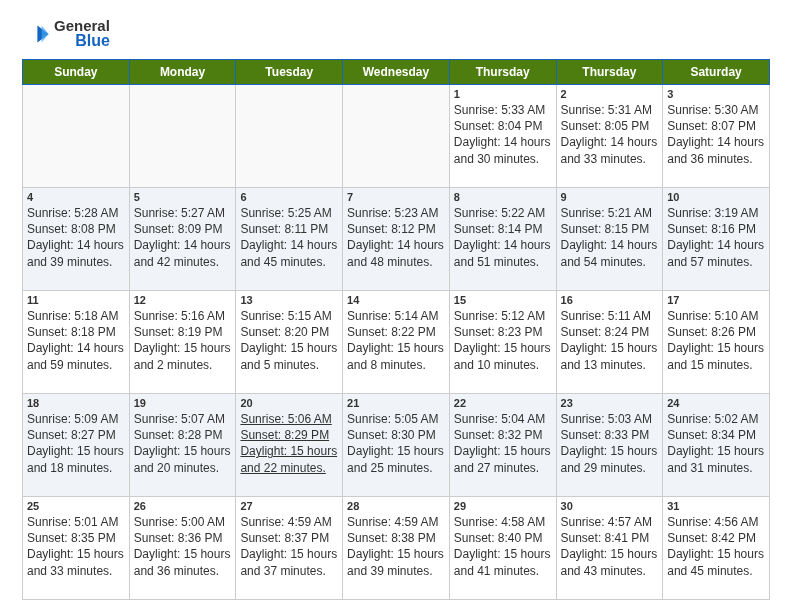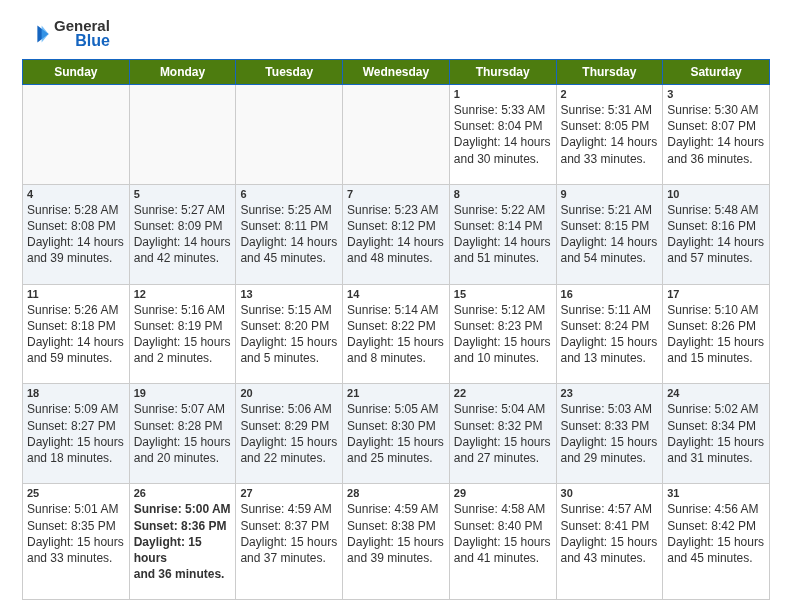--- a/index.html
+++ b/index.html
@@ -203,30 +203,30 @@
           </td>
           <td class="alt-row">
             <span class="day-number">9</span>
             <div class="day-info" style="white-space: pre-line;">Sunrise: 5:21 AM
 Sunset: 8:15 PM
 Daylight: 14 hours
 and 54 minutes.</div>
           </td>
           <td class="alt-row">
             <span class="day-number">10</span>
-            <div class="day-info" style="white-space: pre-line;">Sunrise: 5:48 AM
+            <div class="day-info" style="white-space: pre-line;">Sunrise: 3:19 AM
 Sunset: 8:16 PM
 Daylight: 14 hours
 and 57 minutes.</div>
           </td>
         </tr>
         <tr>
           <td>
             <span class="day-number">11</span>
-            <div class="day-info" style="white-space: pre-line;">Sunrise: 5:26 AM
+            <div class="day-info" style="white-space: pre-line;">Sunrise: 5:18 AM
 Sunset: 8:18 PM
 Daylight: 14 hours
 and 59 minutes.</div>
           </td>
           <td>
             <span class="day-number">12</span>
             <div class="day-info" style="white-space: pre-line;">Sunrise: 5:16 AM
 Sunset: 8:19 PM
 Daylight: 15 hours
 and 2 minutes.</div>
@@ -277,21 +277,21 @@
           </td>
           <td class="alt-row">
             <span class="day-number">19</span>
             <div class="day-info" style="white-space: pre-line;">Sunrise: 5:07 AM
 Sunset: 8:28 PM
 Daylight: 15 hours
 and 20 minutes.</div>
           </td>
           <td class="alt-row">
             <span class="day-number">20</span>
-            <div class="day-info" style="white-space: pre-line;">Sunrise: 5:06 AM
+            <div class="day-info" style="white-space: pre-line; text-decoration: underline;">Sunrise: 5:06 AM
 Sunset: 8:29 PM
 Daylight: 15 hours
 and 22 minutes.</div>
           </td>
           <td class="alt-row">
             <span class="day-number">21</span>
             <div class="day-info" style="white-space: pre-line;">Sunrise: 5:05 AM
 Sunset: 8:30 PM
 Daylight: 15 hours
 and 25 minutes.</div>
@@ -321,21 +321,21 @@
         <tr>
           <td>
             <span class="day-number">25</span>
             <div class="day-info" style="white-space: pre-line;">Sunrise: 5:01 AM
 Sunset: 8:35 PM
 Daylight: 15 hours
 and 33 minutes.</div>
           </td>
           <td>
             <span class="day-number">26</span>
-            <div class="day-info" style="white-space: pre-line; font-weight: bold;">Sunrise: 5:00 AM
+            <div class="day-info" style="white-space: pre-line;">Sunrise: 5:00 AM
 Sunset: 8:36 PM
 Daylight: 15 hours
 and 36 minutes.</div>
           </td>
           <td>
             <span class="day-number">27</span>
             <div class="day-info" style="white-space: pre-line;">Sunrise: 4:59 AM
 Sunset: 8:37 PM
 Daylight: 15 hours
 and 37 minutes.</div>

